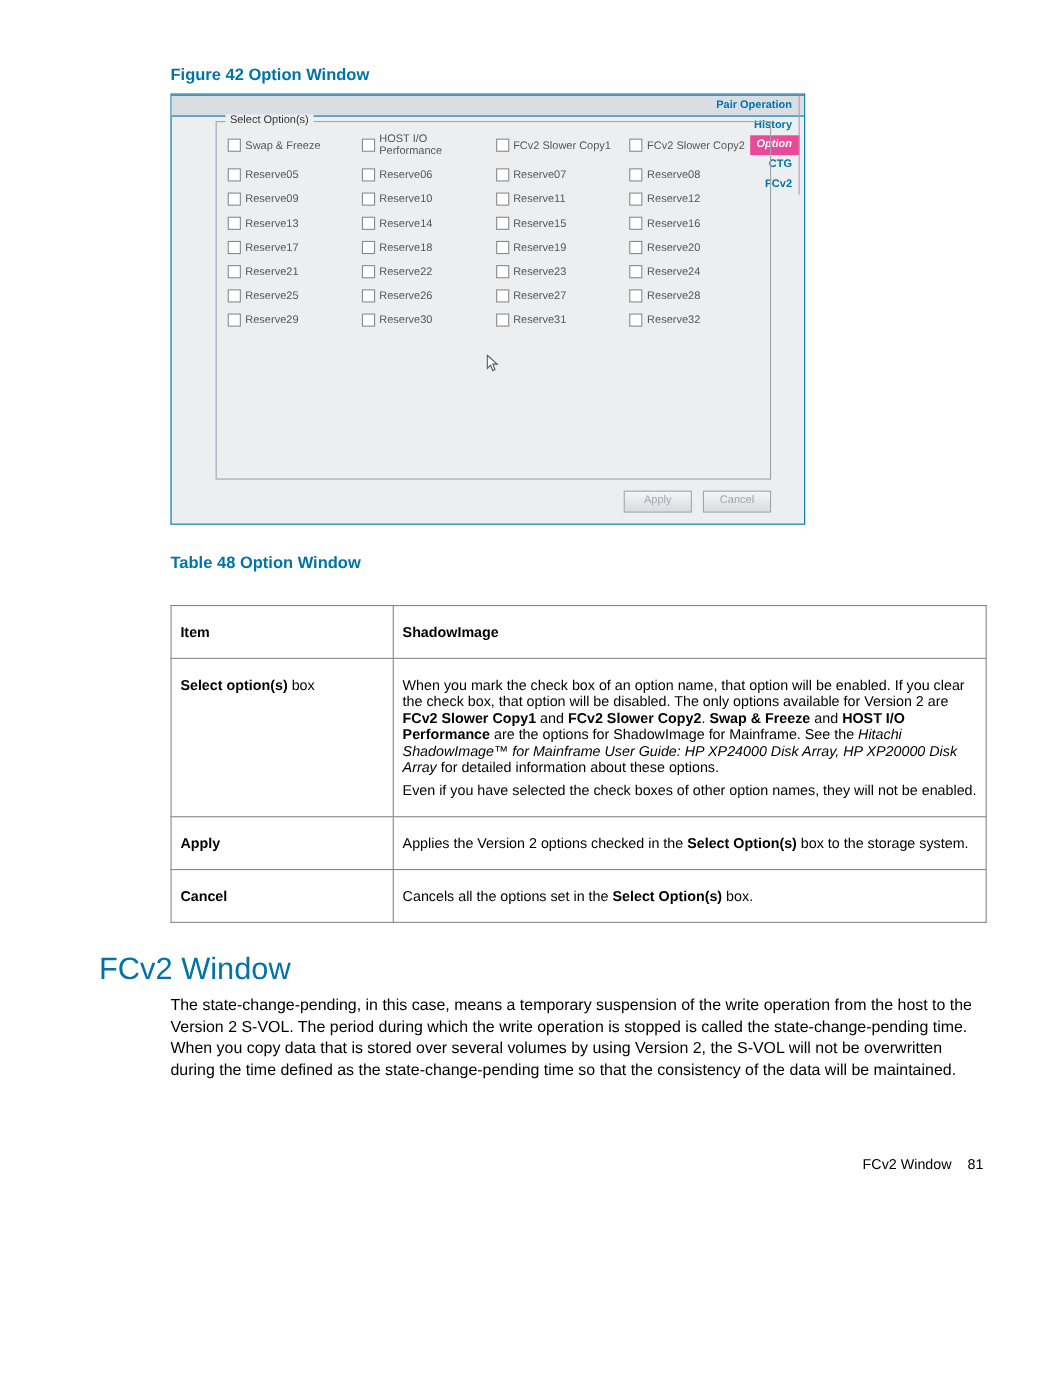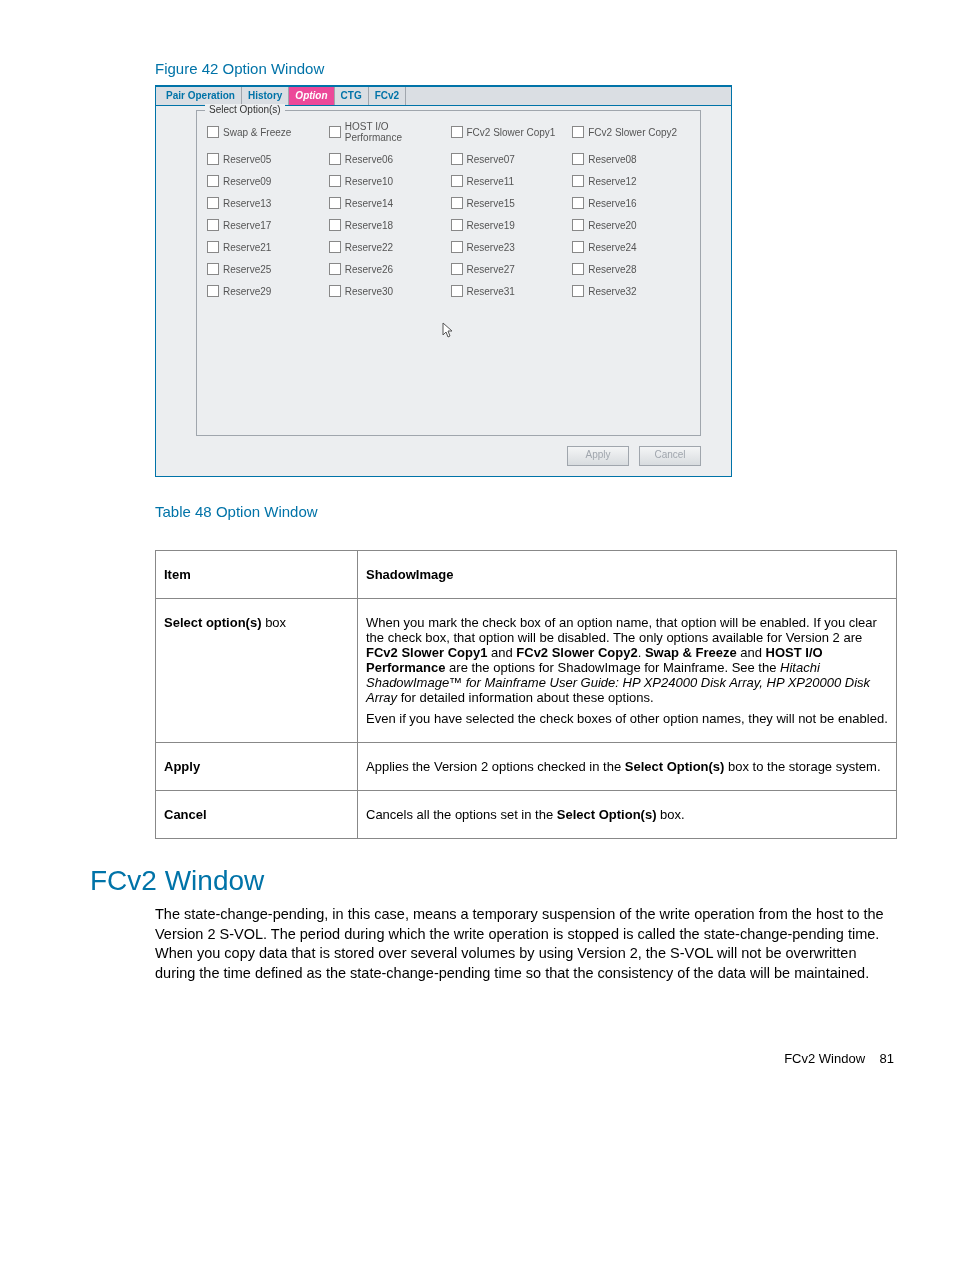--- a/index.html
+++ b/index.html
@@ -10,21 +10,21 @@
     color: #000;
     width: 954px;
   }
   .page {
     padding: 60px 60px 40px 90px;
     box-sizing: border-box;
     width: 954px;
   }
   .caption {
     color: #0073a8;
-    font-weight: normal;
+    font-weight: bold;
     font-size: 15px;
     margin-left: 65px;
     margin-bottom: 8px;
   }
   
   .app {
     margin-left: 65px;
     width: 575px;
     border: 1px solid #0073a8;
     background: #eceef0;
@@ -33,20 +33,21 @@
   }
   .tabs {
     background: #dadee3;
     padding: 0 4px;
     border-bottom: 1px solid #0073a8;
     border-top: 1px solid #0073a8;
     display: flex;
     gap: 0;
     height: 18px;
     align-items: flex-end;
+    flex-direction: column;
   }
   .tab {
     padding: 2px 6px;
     border-right: 1px solid #a0a6ad;
     color: #0073a8;
     font-weight: bold;
     font-size: 10px;
     line-height: 14px;
   }
   .tab.active {

